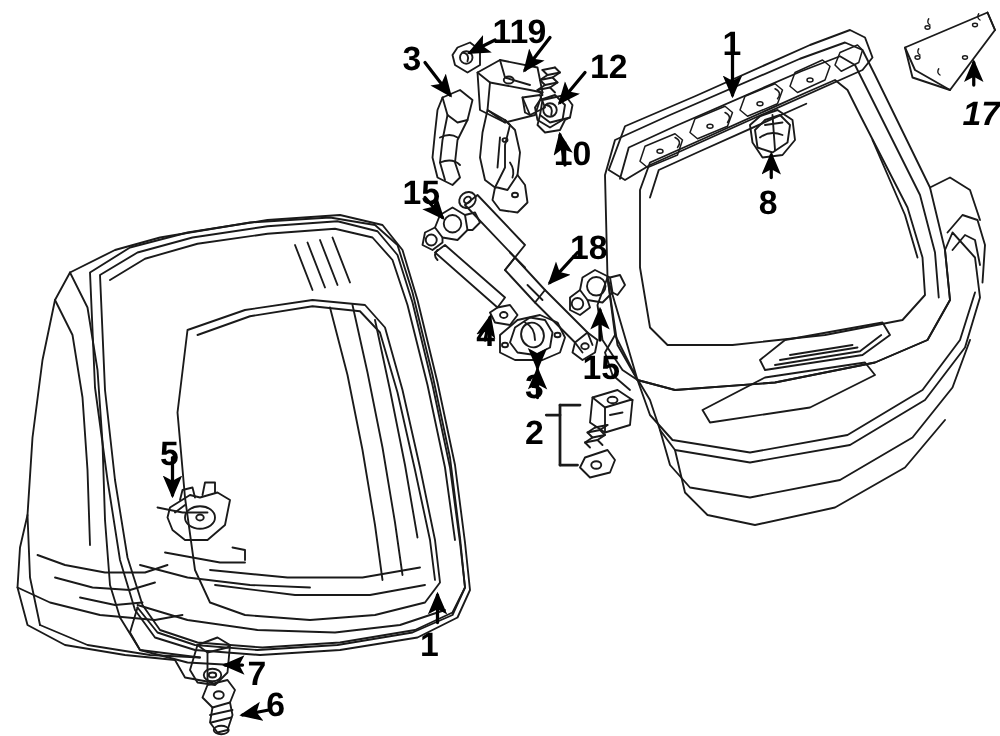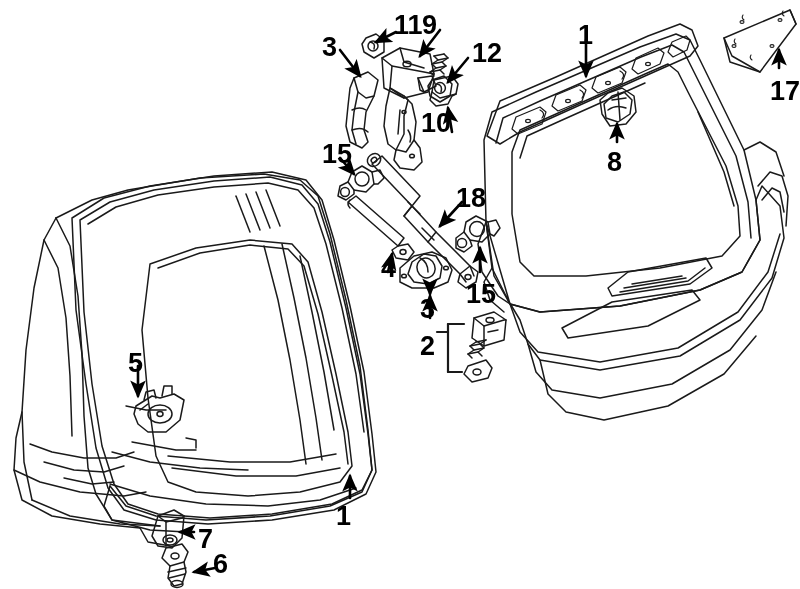--- a/index.html
+++ b/index.html
@@ -404,24 +404,24 @@
 
   <div class="callout" style="left:578px; top:22px;">1</div>
   <div class="callout" style="left:420px; top:333px;">2</div>
   <div class="callout" style="left:420px; top:296px;">3</div>
   <div class="callout" style="left:381px; top:255px;">4</div>
   <div class="callout" style="left:128px; top:350px;">5</div>
   <div class="callout" style="left:213px; top:551px;">6</div>
   <div class="callout" style="left:198px; top:526px;">7</div>
   <div class="callout" style="left:607px; top:149px;">8</div>
   <div class="callout" style="left:422px; top:12px;">9</div>
-  <div class="callout" style="left:421px; top:110px;">10</div>
+  <div class="callout" style="left:443px; top:110px;">10</div>
   <div class="callout" style="left:394px; top:12px;text-align:right;">11</div>
   <div class="callout" style="left:460px; top:40px;margin-left:12px;">12</div>
   <div class="callout" style="left:322px; top:34px;">3</div>
   <div class="callout" style="left:456px; top:185px;">18</div>
   <div class="callout" style="left:322px; top:141px;">15</div>
   <div class="callout" style="left:466px; top:281px;">15</div>
   <div class="callout" style="left:336px; top:503px;">1</div>
-  <div class="callout" style="left:770px; top:78px;">17</div>
+  <div class="callout" style="left:770px; top:78px;font-style:italic;">17</div>
 
 
 </div>
 
 </body></html>

